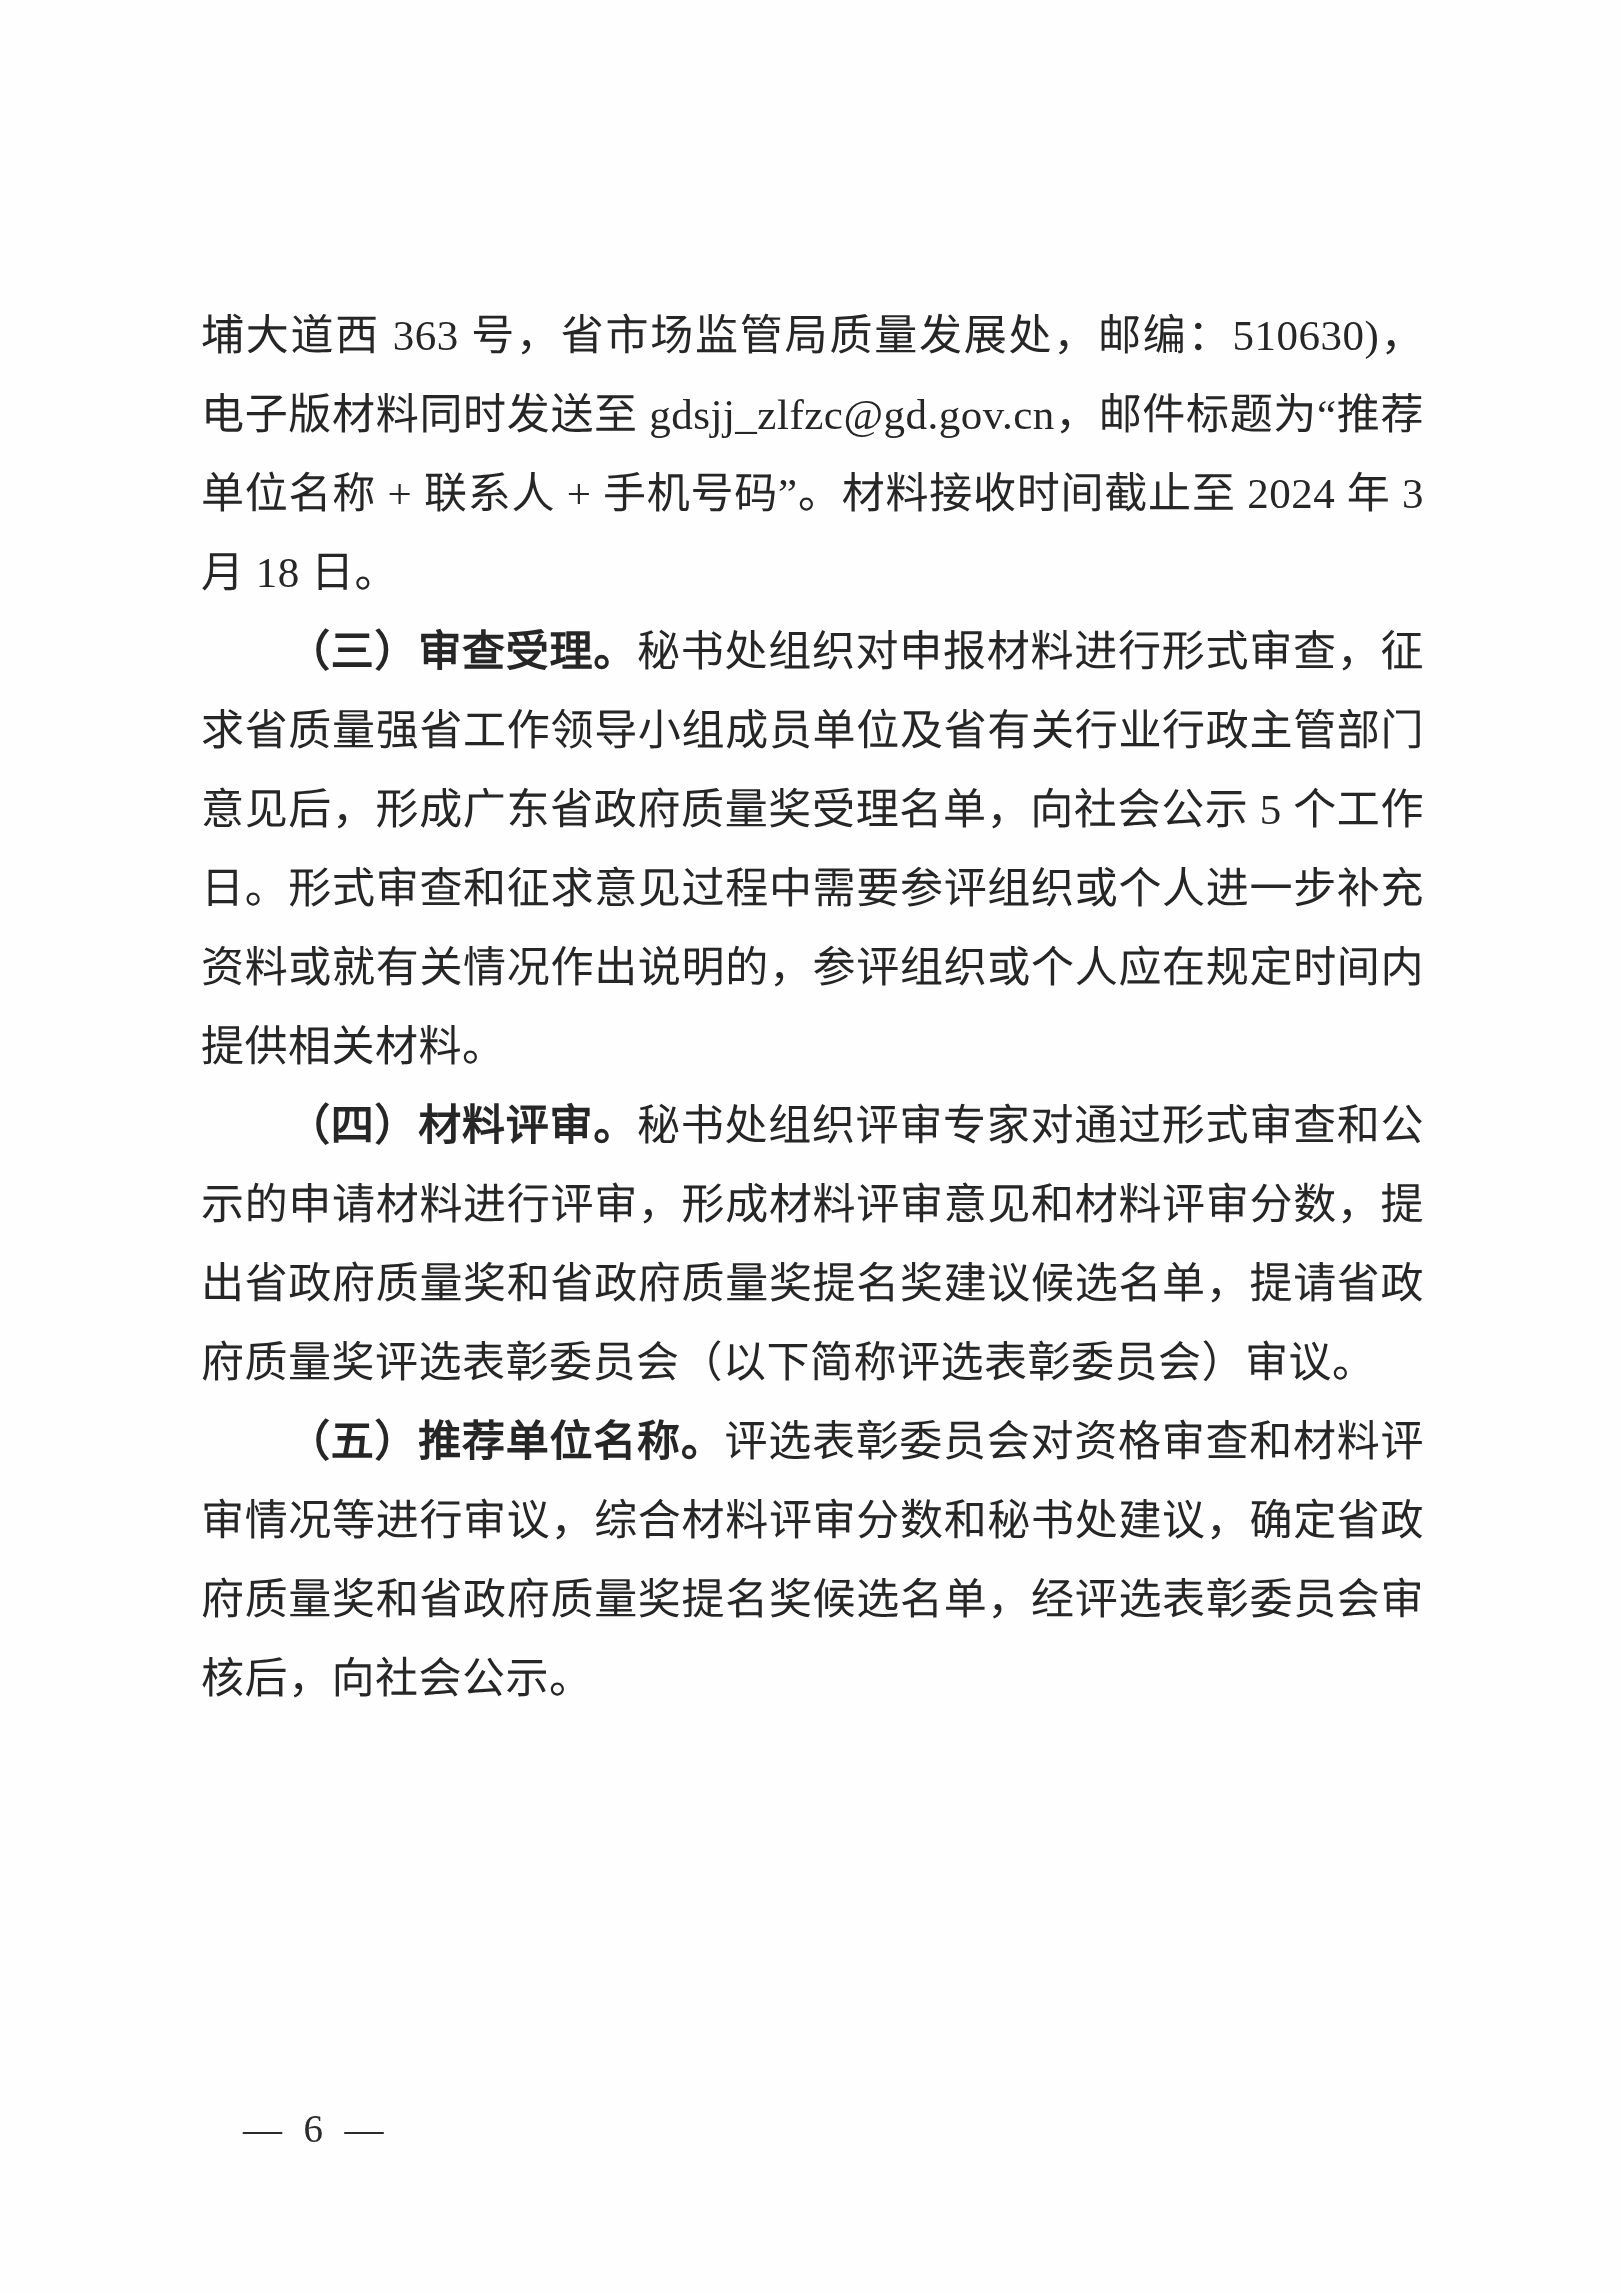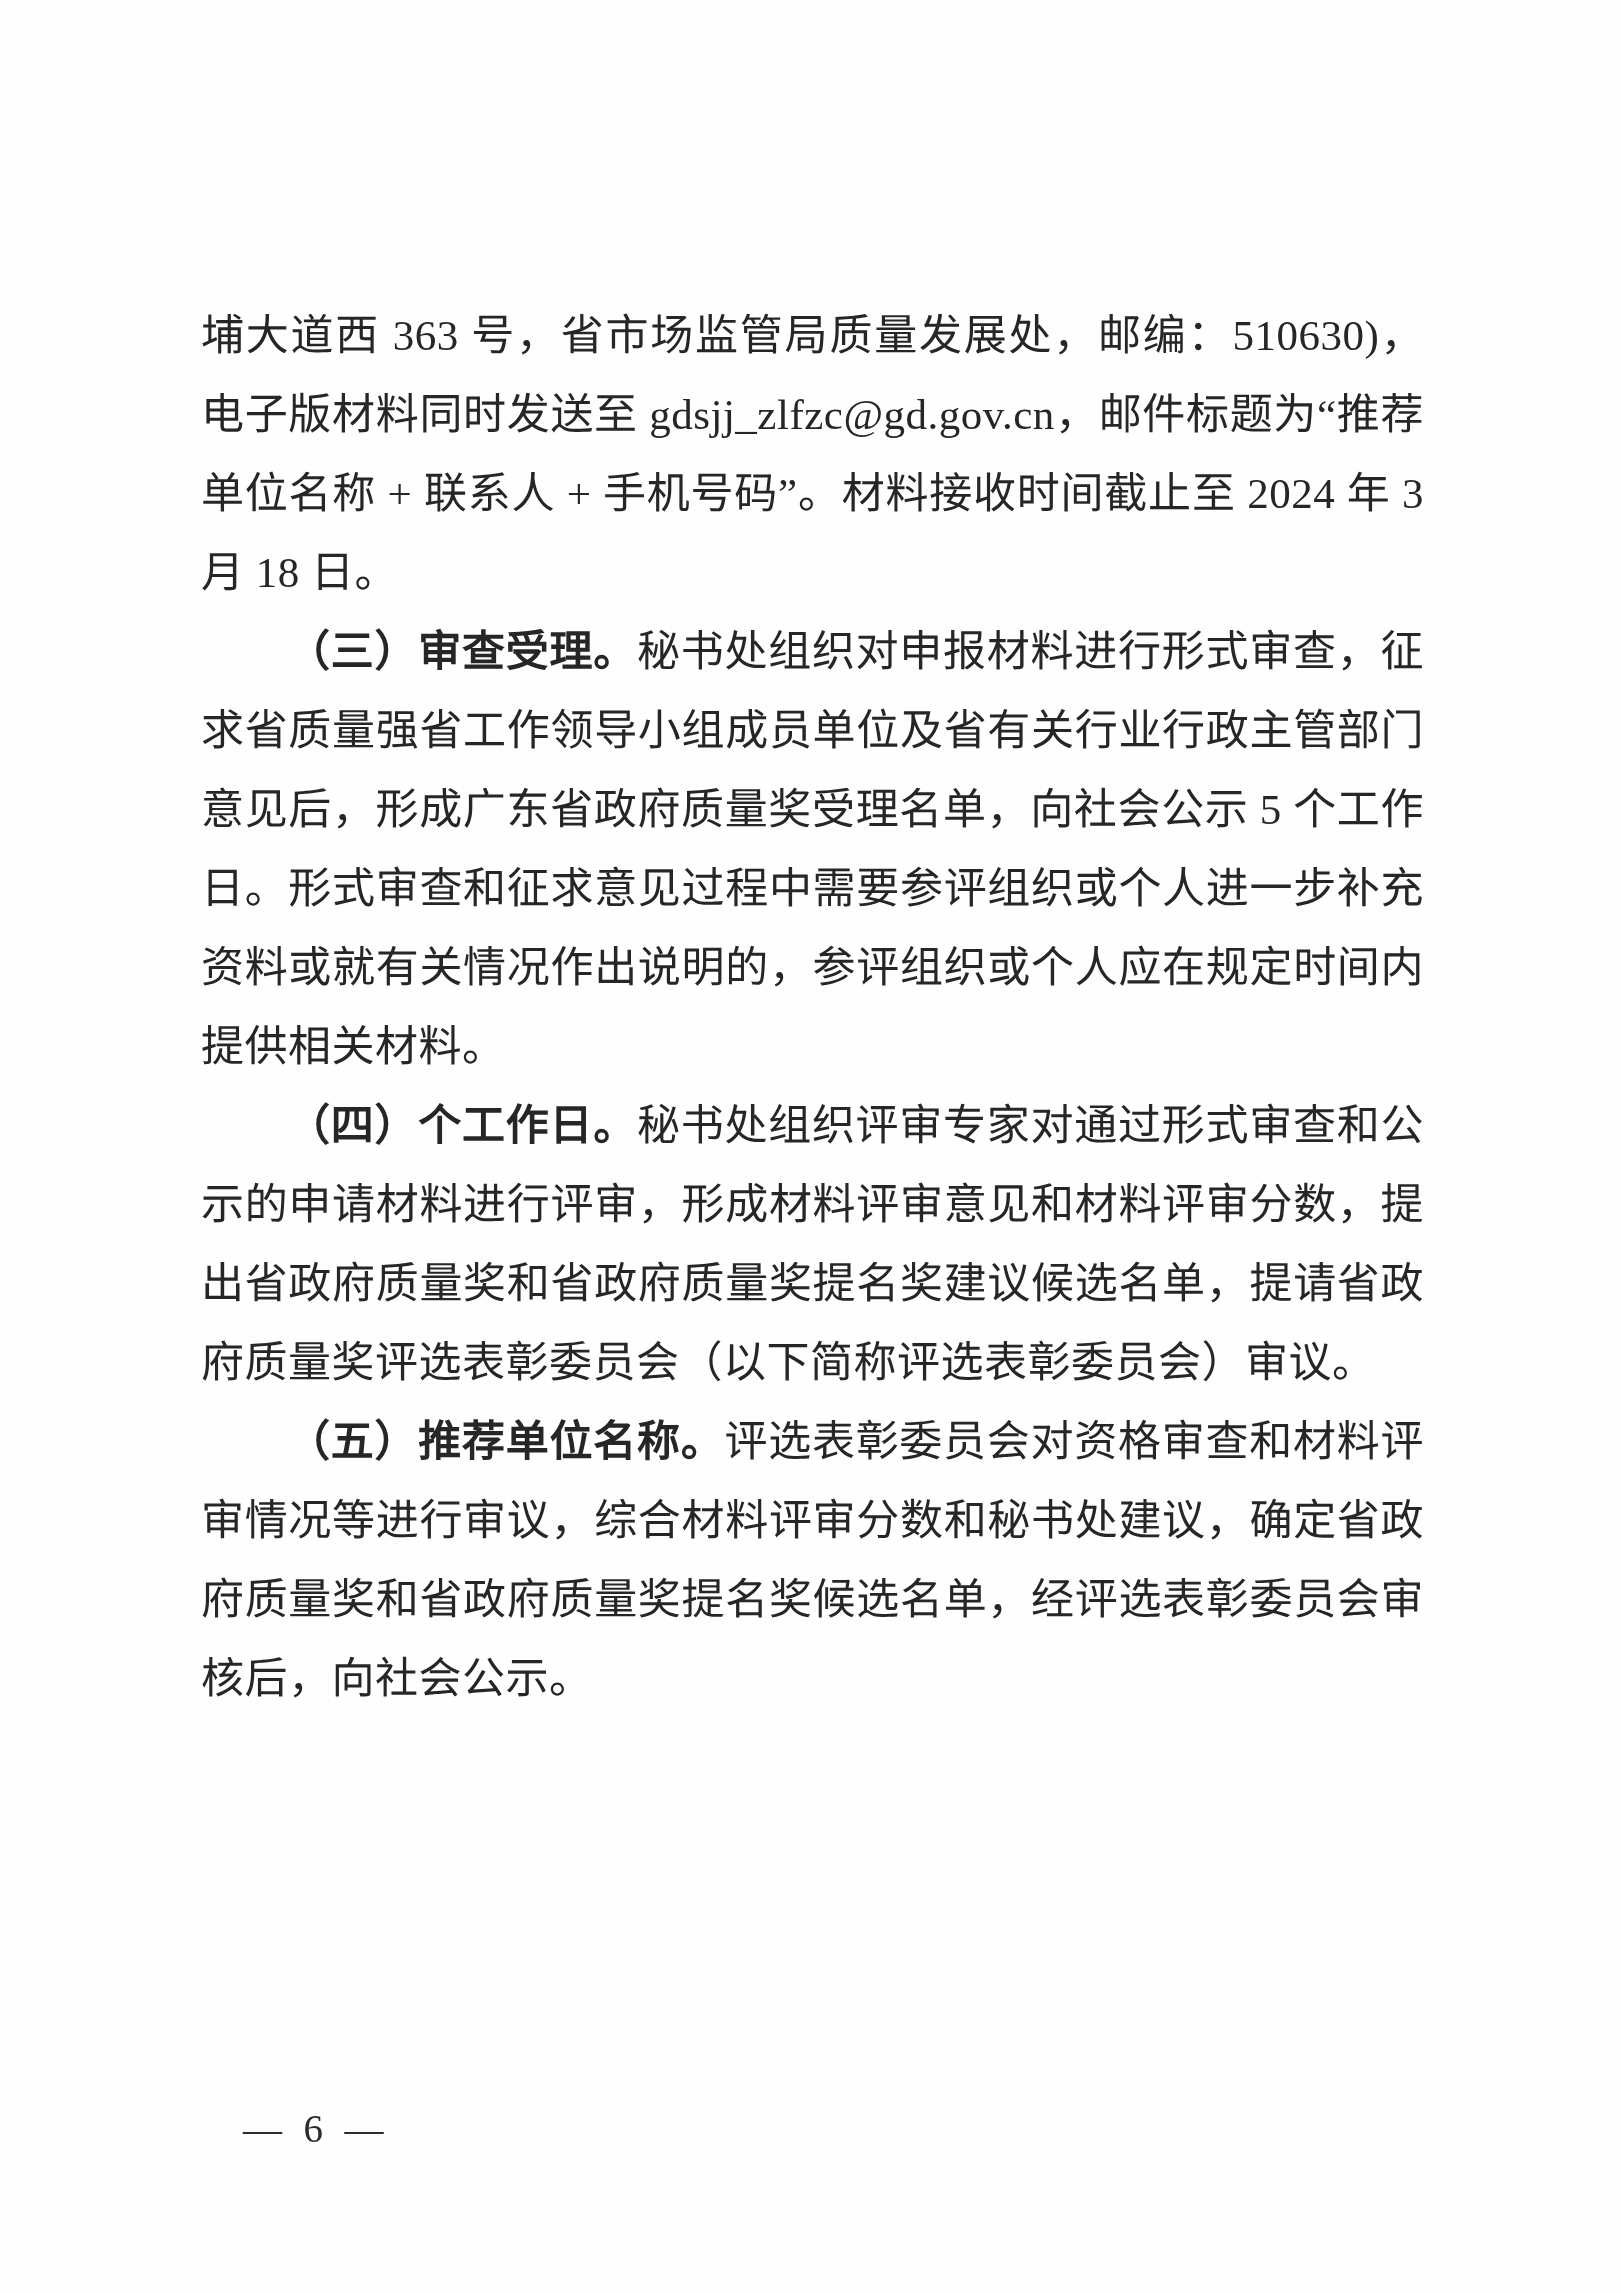--- a/index.html
+++ b/index.html
@@ -54,21 +54,21 @@
 <body>
 
 <div class="page">
 
   <div class="text-block">
 
     <p><span>埔大道西 363 号，省市场监管局质量发展处，邮编：510630)，电子版材料同时发送至 gdsjj_zlfzc@gd.gov.cn，邮件标题为“推荐单位名称 + 联系人 + 手机号码”。材料接收时间截止至 2024 年 3 月 18 日。</span></p>
 
     <p class="indent"><span class="para-head">（三）审查受理。</span><span>秘书处组织对申报材料进行形式审查，征求省质量强省工作领导小组成员单位及省有关行业行政主管部门意见后，形成广东省政府质量奖受理名单，向社会公示 5 个工作日。形式审查和征求意见过程中需要参评组织或个人进一步补充资料或就有关情况作出说明的，参评组织或个人应在规定时间内提供相关材料。</span></p>
 
-    <p class="indent"><span class="para-head">（四）个工作日。</span><span>秘书处组织评审专家对通过形式审查和公示的申请材料进行评审，形成材料评审意见和材料评审分数，提出省政府质量奖和省政府质量奖提名奖建议候选名单，提请省政府质量奖评选表彰委员会（以下简称评选表彰委员会）审议。</span></p>
+    <p class="indent"><span class="para-head">（四）材料评审。</span><span>秘书处组织评审专家对通过形式审查和公示的申请材料进行评审，形成材料评审意见和材料评审分数，提出省政府质量奖和省政府质量奖提名奖建议候选名单，提请省政府质量奖评选表彰委员会（以下简称评选表彰委员会）审议。</span></p>
 
     <p class="indent"><span class="para-head">（五）推荐单位名称。</span><span>评选表彰委员会对资格审查和材料评审情况等进行审议，综合材料评审分数和秘书处建议，确定省政府质量奖和省政府质量奖提名奖候选名单，经评选表彰委员会审核后，向社会公示。</span></p>
 
 
   </div>
 
   <div class="page-number">— 6 —</div>
 
 </div>
 

